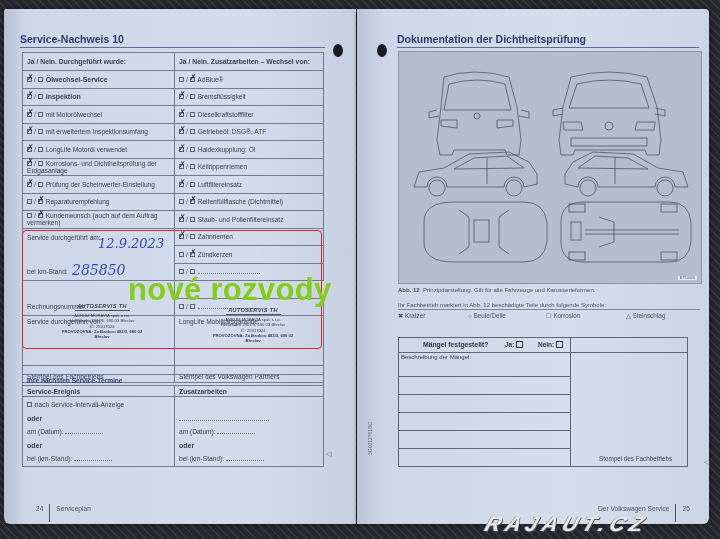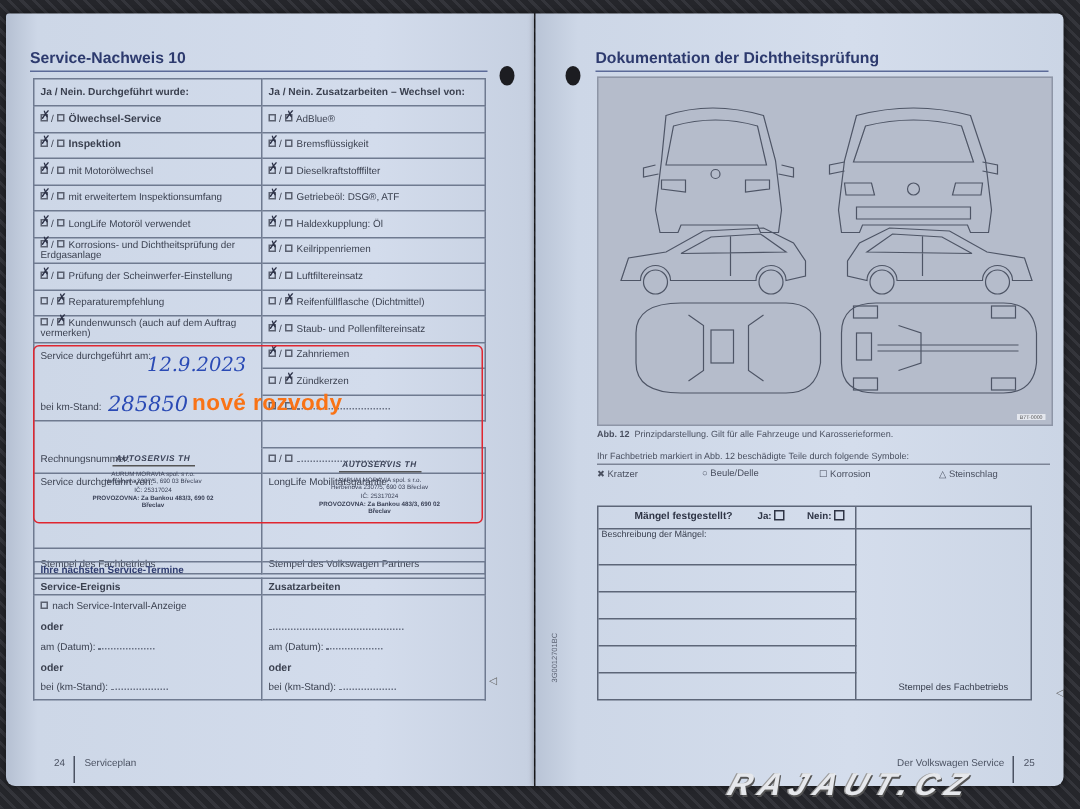--- a/index.html
+++ b/index.html
@@ -39,22 +39,22 @@
   .cb { display: inline-block; width: 5px; height: 5px; border: 1px solid #5b6170; margin-right: 1px; vertical-align: middle; position: relative; top: -1px; }
   .cb.x::after { content: "✗"; position: absolute; left: -1px; top: -5px; font-size: 8px; color: #2a2f45; }
   .slash { margin: 0 2px 0 1px; }
   .lbl-bold { font-weight: bold; font-size: 7px; }
   .row-h { height: 17.5px; }
   .red-box {
     position: absolute; left: 22px; top: 230px; width: 300px; height: 119px;
     border: 1.5px solid #e02630; border-radius: 4px;
   }
   .red-text {
-    position: absolute; left: 128px; top: 260px; color: #f97316;
-    font-weight: bold; font-size: 15px; letter-spacing: 0.3px;
+    position: absolute; left: 128px; top: 272px; color: #84cc16;
+    font-weight: bold; font-size: 31px; letter-spacing: 0.3px;
   }
   .hand { position: absolute; color: #2a4ab5; font-family: "DejaVu Serif", serif; font-style: italic; font-size: 13px; }
   .stamp {
     position: absolute; text-align: center; color: #3b4257; font-size: 4.2px; line-height: 5.2px;
     font-family: "Liberation Sans Narrow", "Liberation Sans", sans-serif;
   }
   .stamp .logo { font-weight: bold; font-style: italic; font-size: 5.5px; letter-spacing: 0.4px; border-bottom: 0.6px solid #555; margin: 0 auto 2px; width: 55px; padding-bottom: 1px; }
   .stamp b { font-weight: bold; }
   .dots { border-bottom: 1px dotted #6b7385; display: inline-block; width: 38px; height: 5px; }
   .dots.long { width: 62px; }

